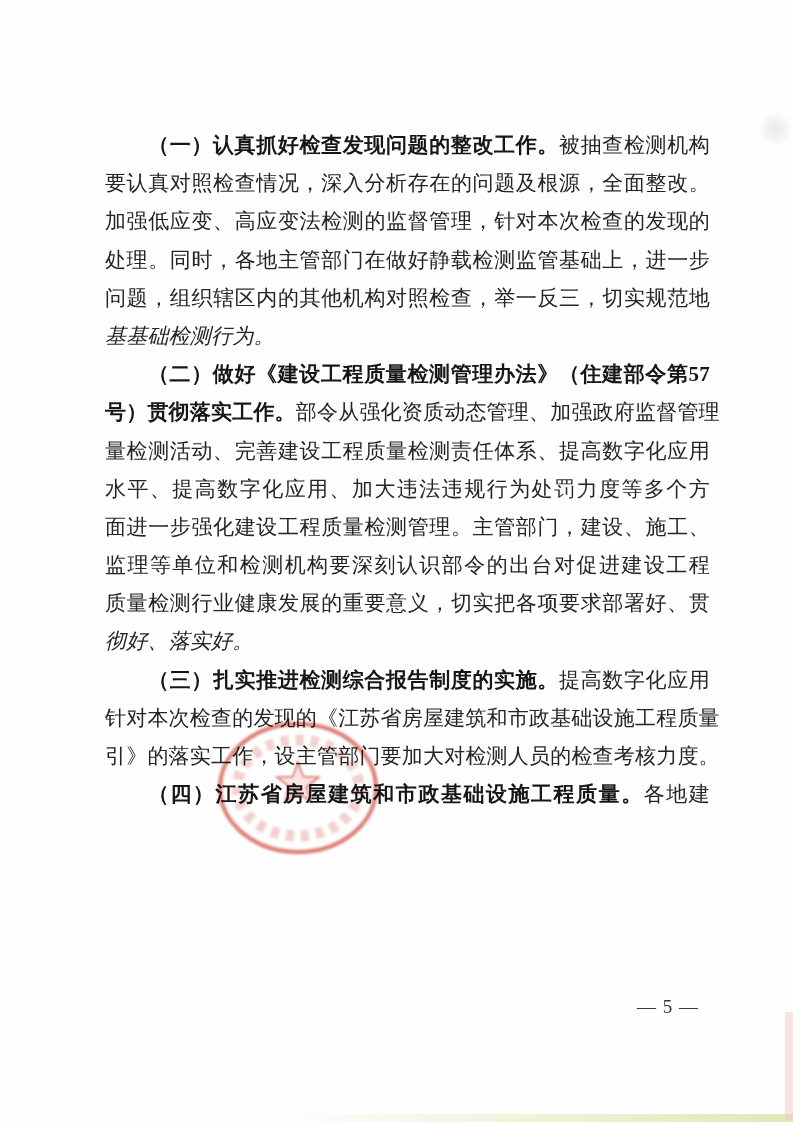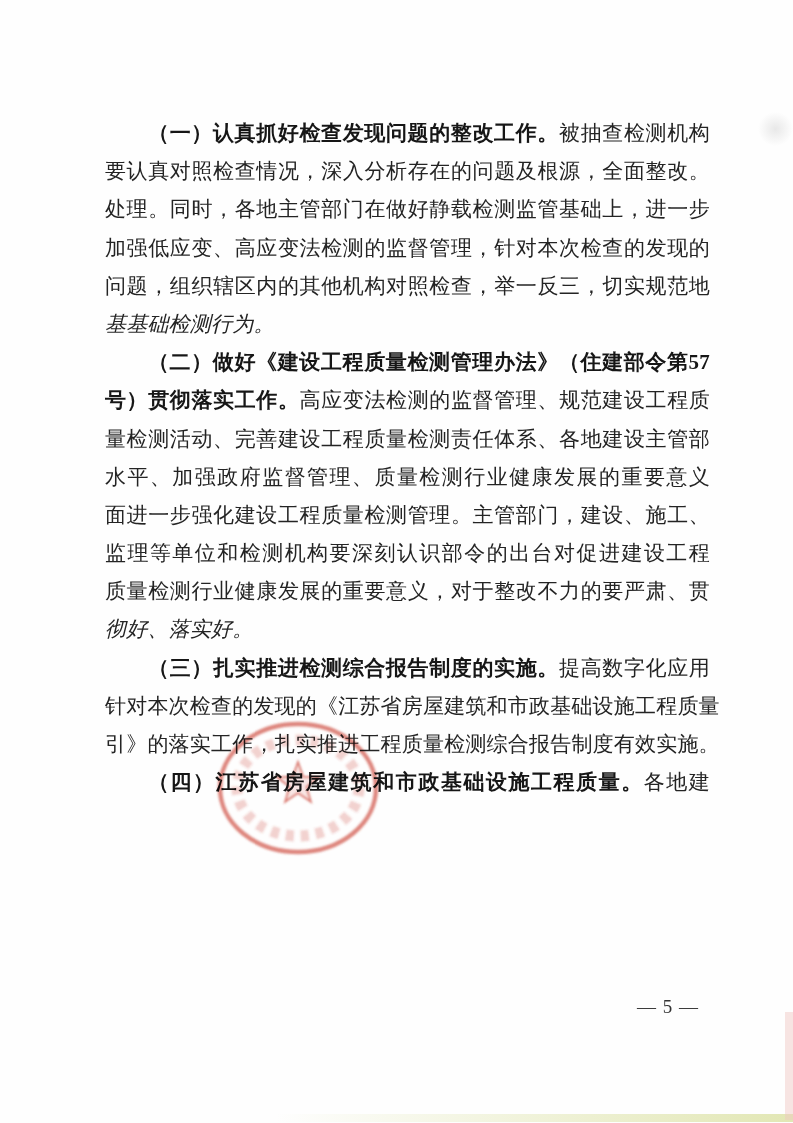--- a/index.html
+++ b/index.html
@@ -9,21 +9,21 @@
     font-family: "Liberation Serif", "DejaVu Serif", serif;
     position: relative;
     overflow: hidden;
   }
   .page {
     position: absolute; inset: 0;
     background: #fefefe;
   }
   .text-block {
     position: absolute;
-    left: 105px; top: 114px;
+    left: 105px; top: 126px;
     width: 605px;
     color: #242424;
   }
   .line {
     font-size: 21px;
     line-height: 38.2px;
     height: 38.2px;
     text-align: justify;
     text-align-last: justify;
     white-space: nowrap;
@@ -77,35 +77,35 @@
   }
 </style>
 </head>
 <body>
 
 <div class="page">
 
   <div class="text-block">
       <div class="line indent"><span class="bold">（一）认真抓好检查发现问题的整改工作。</span><span>被抽查检测机构</span></div>
       <div class="line"><span>要认真对照检查情况，深入分析存在的问题及根源，全面整改。</span></div>
+      <div class="line"><span>加强低应变、高应变法检测的监督管理，针对本次检查的发现的</span></div>
       <div class="line"><span>处理。同时，各地主管部门在做好静载检测监管基础上，进一步</span></div>
-      <div class="line"><span>加强低应变、高应变法检测的监督管理，针对本次检查的发现的</span></div>
       <div class="line"><span>问题，组织辖区内的其他机构对照检查，举一反三，切实规范地</span></div>
       <div class="line nofill"><span>基基础检测行为。</span></div>
       <div class="line indent"><span class="bold">（二）做好《建设工程质量检测管理办法》（住建部令第57</span></div>
-      <div class="line"><span class="bold">号）贯彻落实工作。</span><span>高应变法检测的监督管理、规范建设工程质</span></div>
-      <div class="line"><span>量检测活动、完善建设工程质量检测责任体系、各地建设主管部</span></div>
-      <div class="line"><span>水平、加强政府监督管理、质量检测行业健康发展的重要意义</span></div>
+      <div class="line"><span class="bold">号）贯彻落实工作。</span><span>部令从强化资质动态管理、加强政府监督管理</span></div>
+      <div class="line"><span>量检测活动、完善建设工程质量检测责任体系、提高数字化应用</span></div>
+      <div class="line"><span>水平、提高数字化应用、加大违法违规行为处罚力度等多个方</span></div>
       <div class="line"><span>面进一步强化建设工程质量检测管理。主管部门，建设、施工、</span></div>
       <div class="line"><span>监理等单位和检测机构要深刻认识部令的出台对促进建设工程</span></div>
-      <div class="line"><span>质量检测行业健康发展的重要意义，对于整改不力的要严肃、贯</span></div>
+      <div class="line"><span>质量检测行业健康发展的重要意义，切实把各项要求部署好、贯</span></div>
       <div class="line nofill"><span>彻好、落实好。</span></div>
       <div class="line indent"><span class="bold">（三）扎实推进检测综合报告制度的实施。</span><span>提高数字化应用</span></div>
       <div class="line"><span>针对本次检查的发现的《江苏省房屋建筑和市政基础设施工程质量</span></div>
-      <div class="line"><span>引》的落实工作，扎实推进工程质量检测综合报告制度有效实施。</span></div>
+      <div class="line"><span>引》的落实工作，设主管部门要加大对检测人员的检查考核力度。</span></div>
       <div class="line indent"><span class="bold">（四）江苏省房屋建筑和市政基础设施工程质量。</span><span>各地建</span></div>
     </div>
 
   <div class="seal">
     <svg width="166" height="140" viewBox="0 0 166 140">
       <defs>
         <filter id="sealblur" x="-20%" y="-20%" width="140%" height="140%">
           <feGaussianBlur stdDeviation="1.1"></feGaussianBlur>
         </filter>
       </defs>

